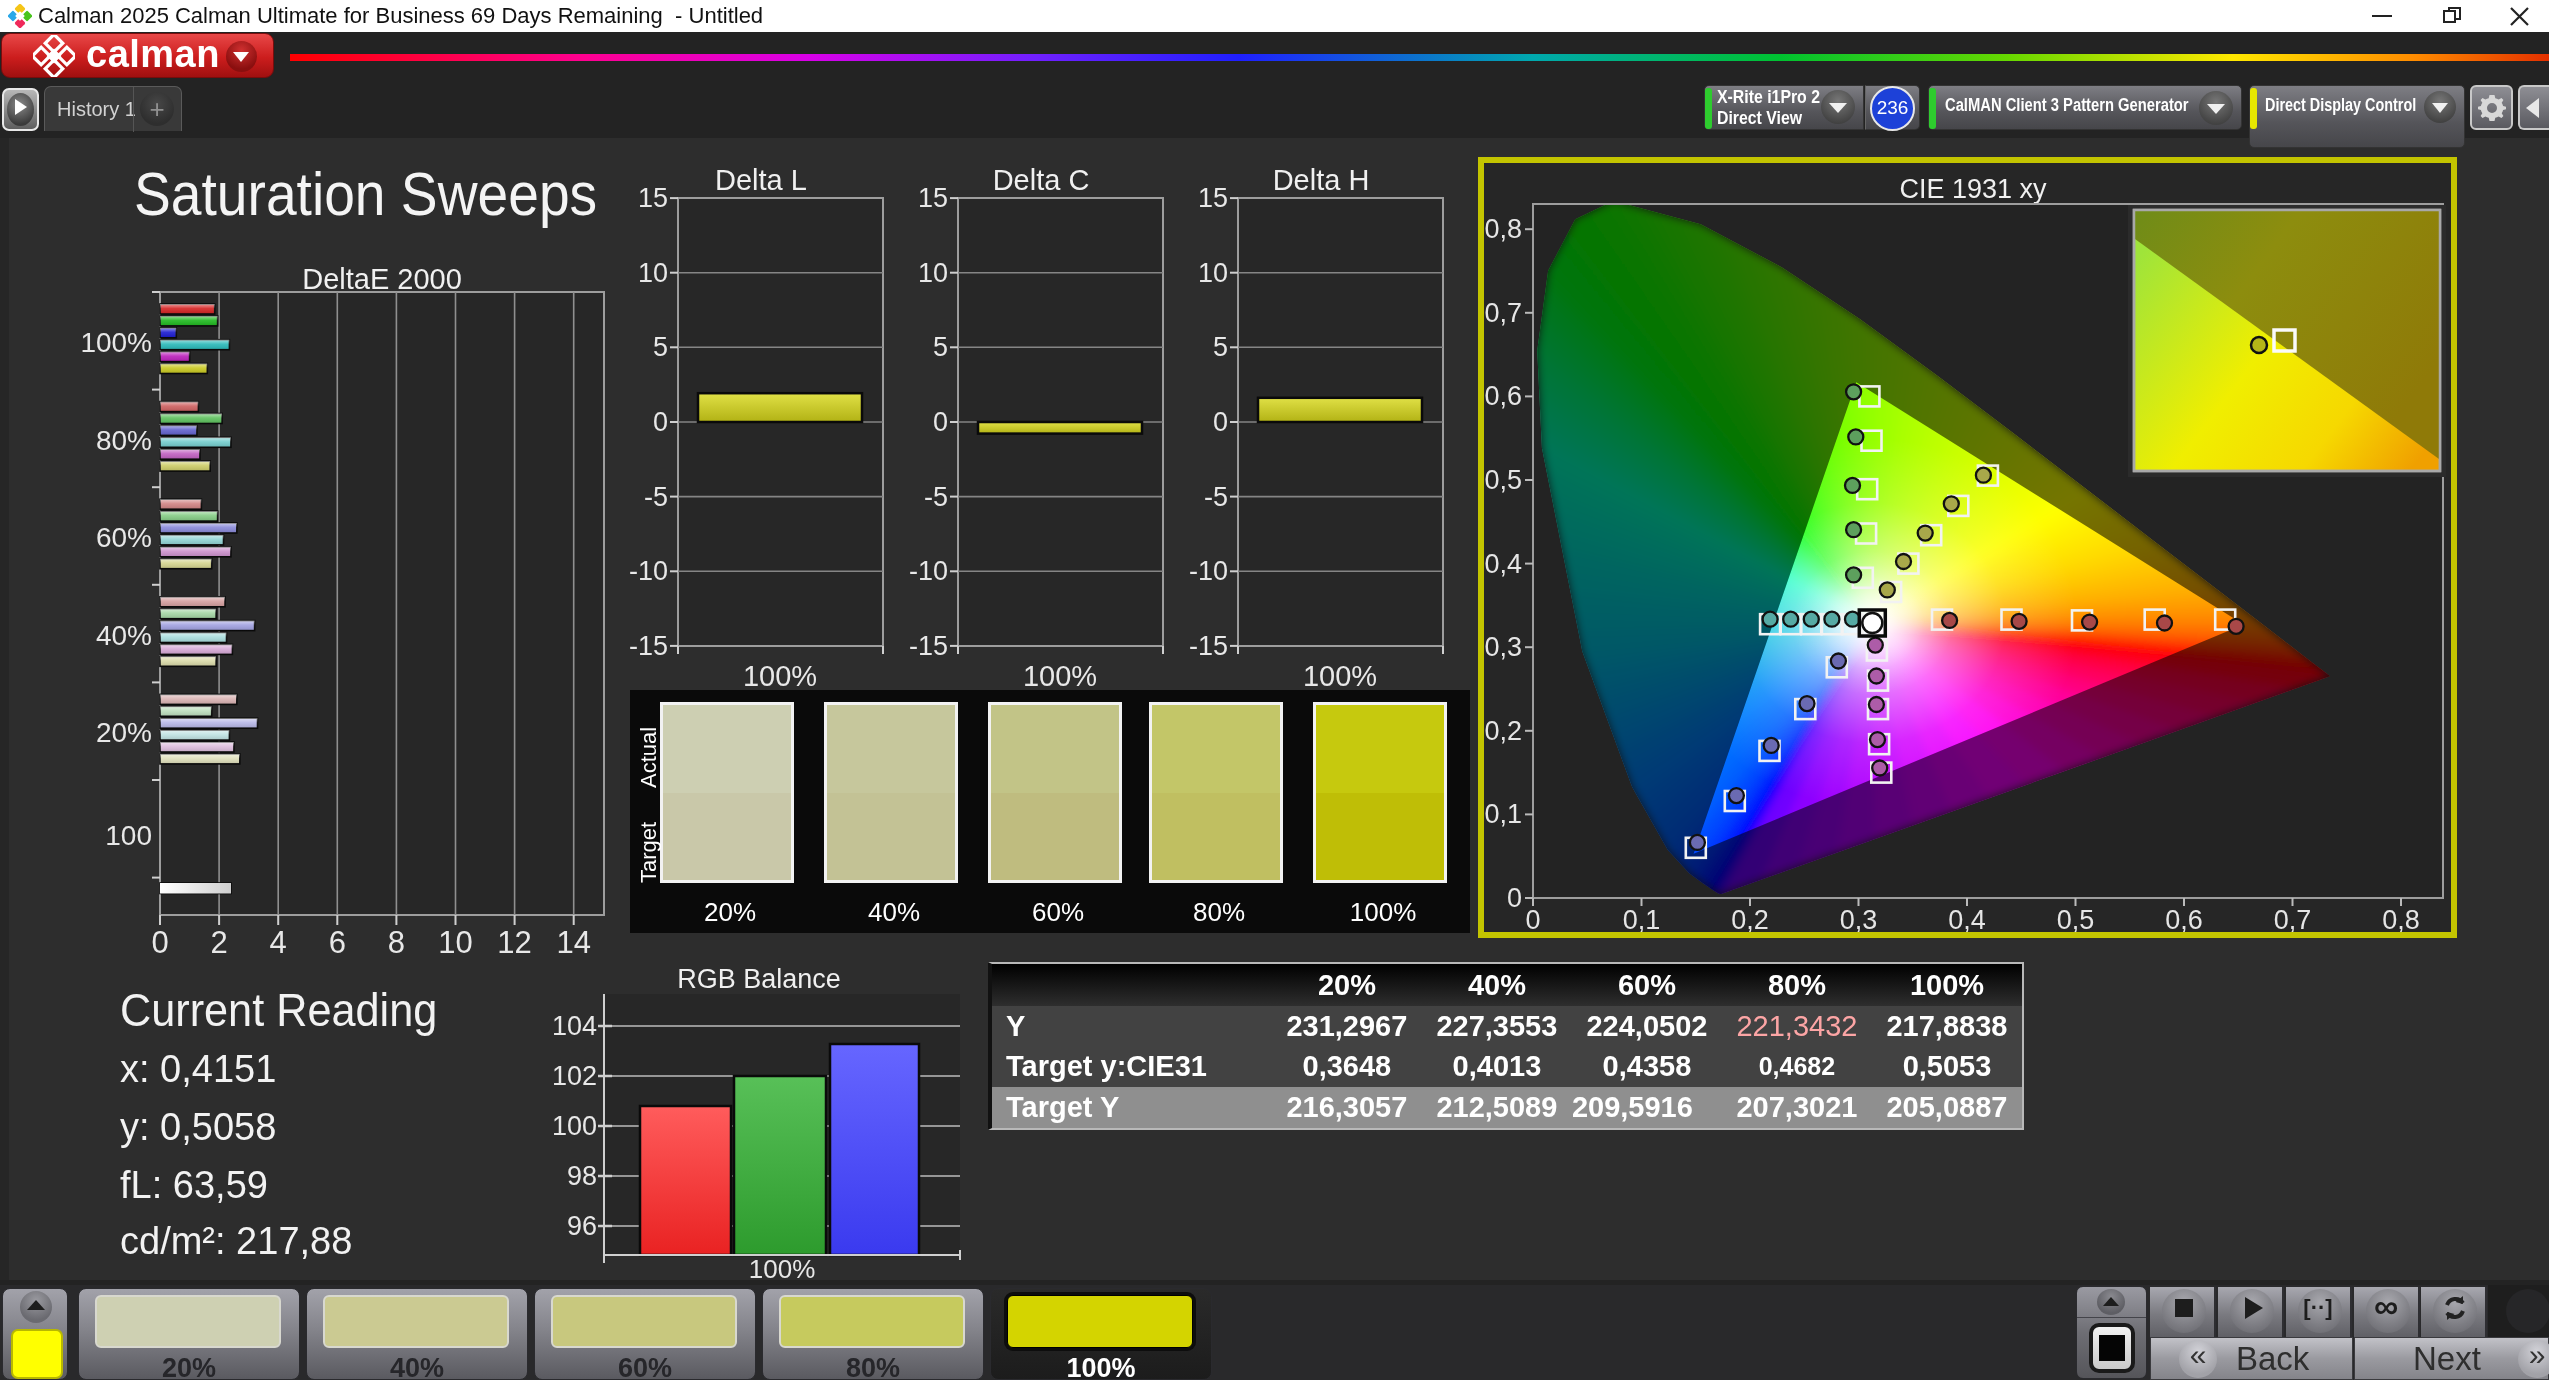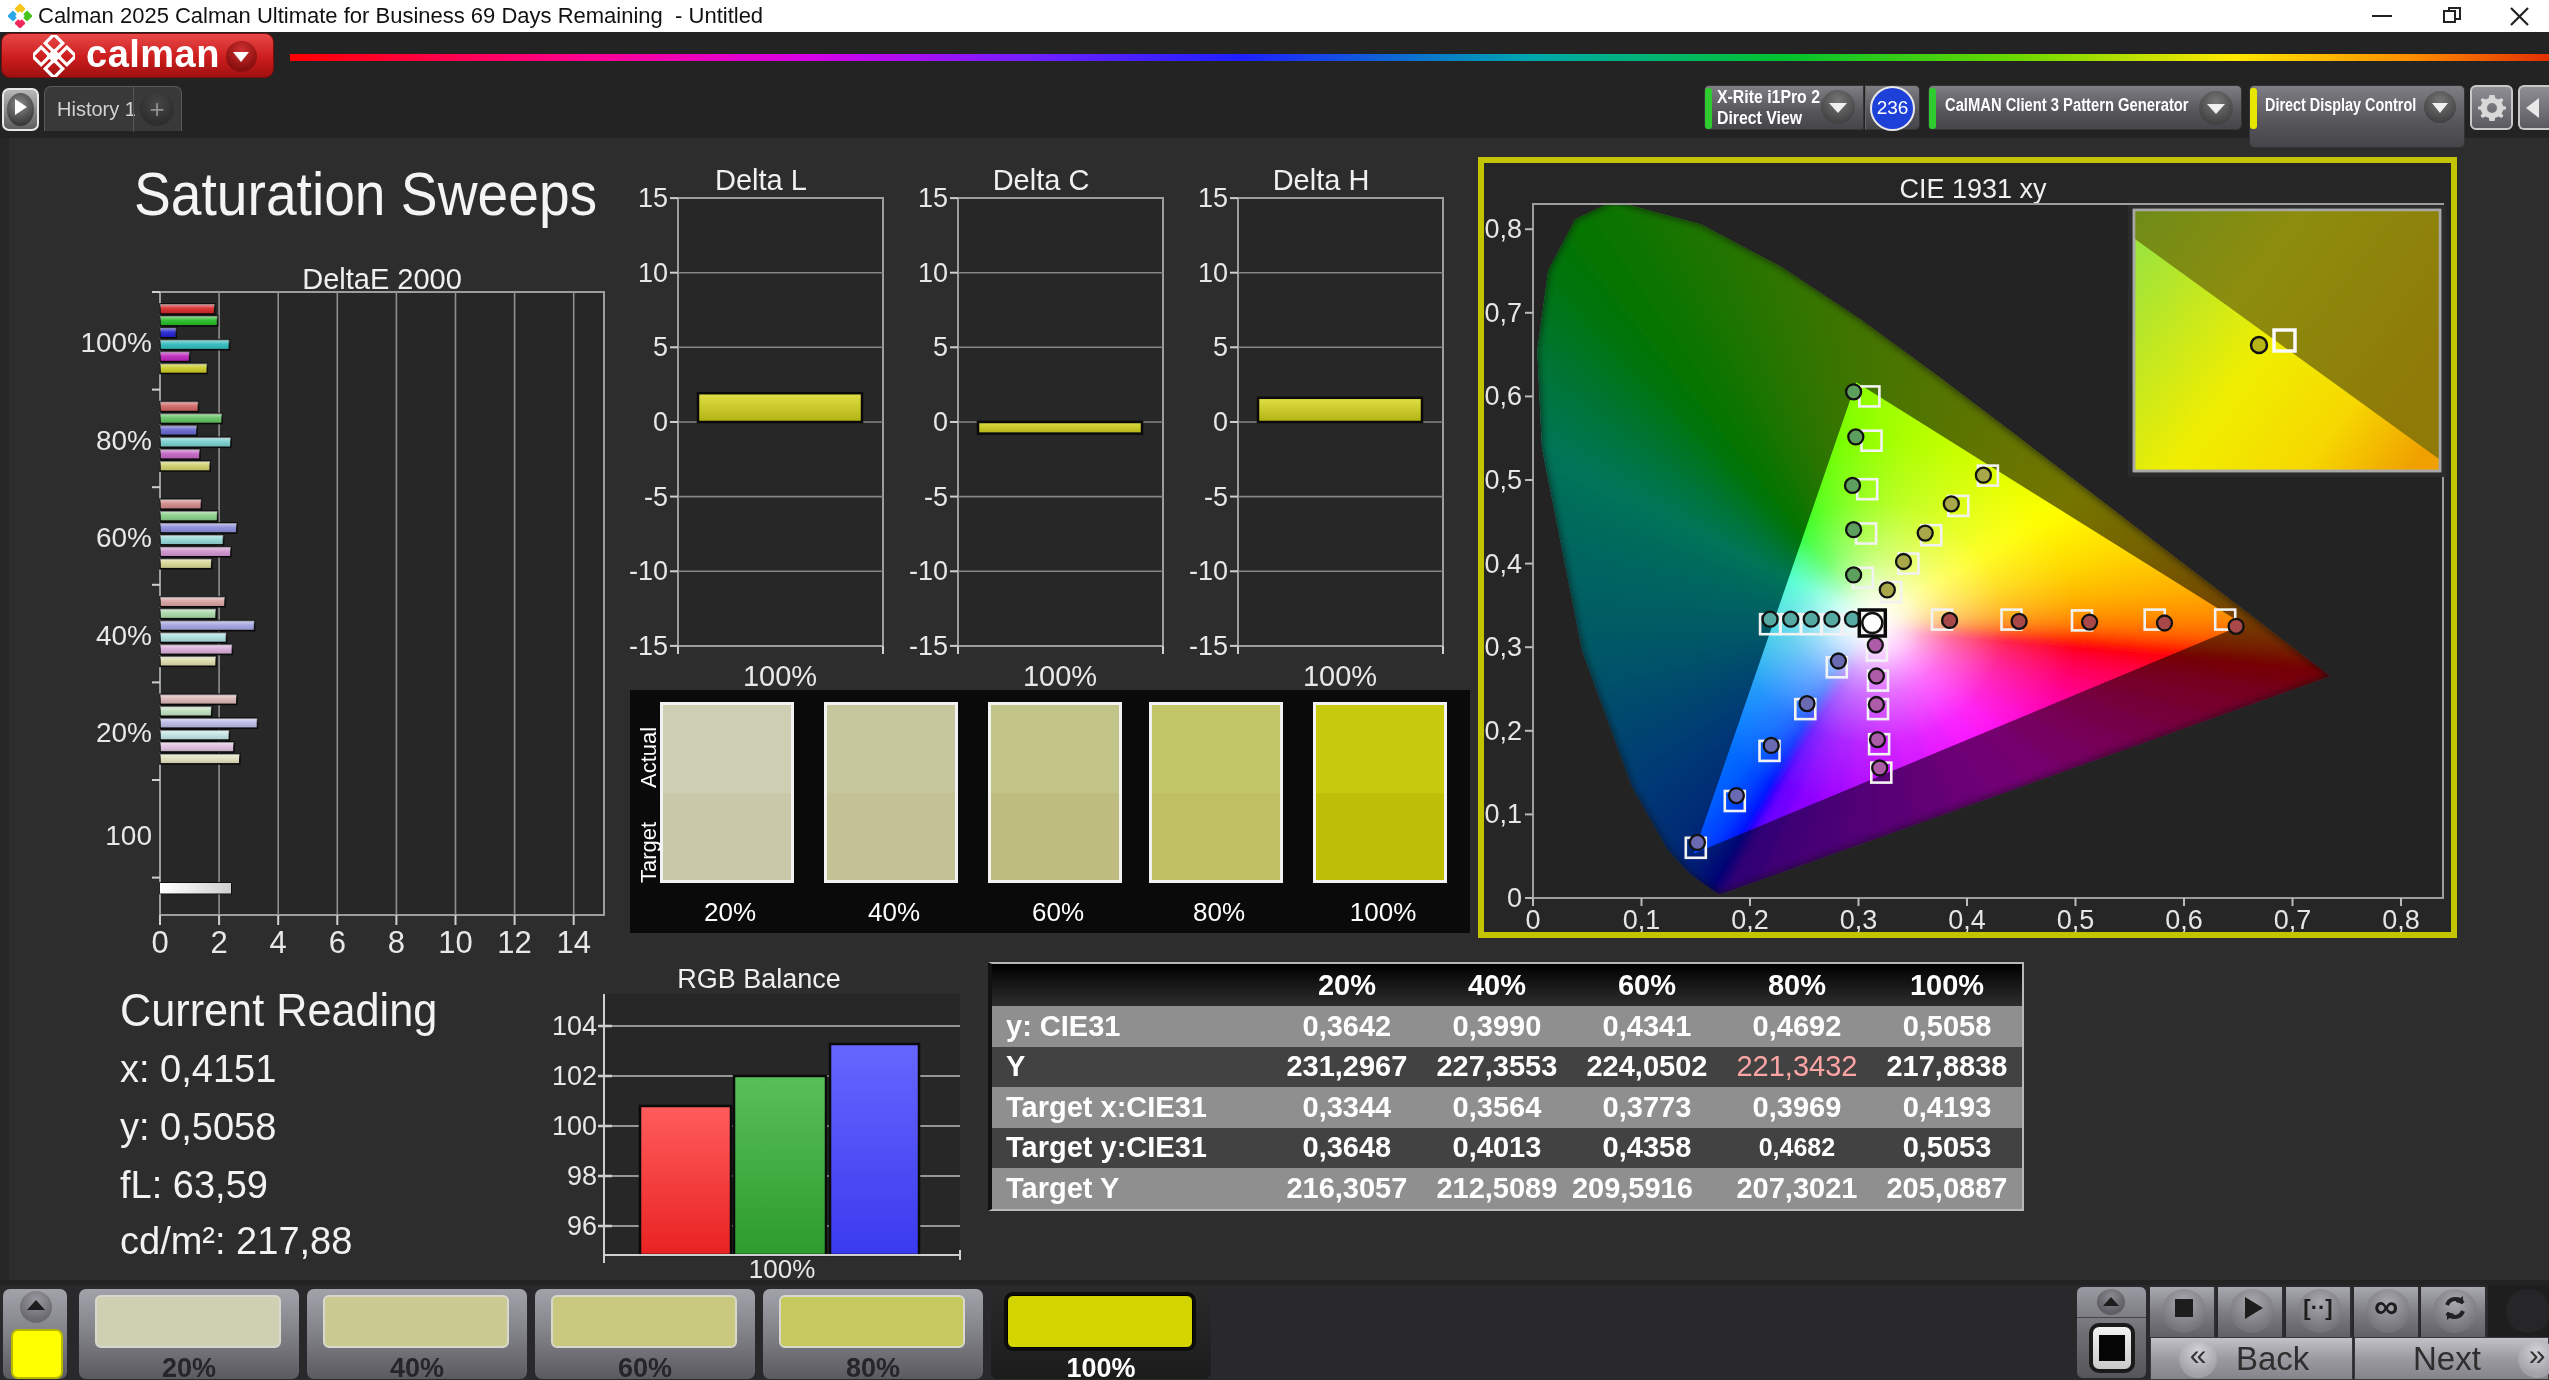--- a/index.html
+++ b/index.html
@@ -1038,43 +1038,27 @@
         </colgroup>
         <tbody>
           <tr style="height:42px;background:linear-gradient(#000,#2e2e2e);">
             <td></td>
             <td style="text-align:center;color:#fff;font-weight:bold;font-size:29px;">20%</td>
             <td style="text-align:center;color:#fff;font-weight:bold;font-size:29px;">40%</td>
             <td style="text-align:center;color:#fff;font-weight:bold;font-size:29px;">60%</td>
             <td style="text-align:center;color:#fff;font-weight:bold;font-size:29px;">80%</td>
             <td style="text-align:center;color:#fff;font-weight:bold;font-size:29px;">100%</td>
           </tr>
-          <tr style="height:40.5px;background:#8f8f8f;">
-            <td style="color:#fff;font-weight:bold;font-size:29px;padding-left:14px;white-space:nowrap;">y: CIE31</td>
-            <td style="text-align:center;color:#fff;font-weight:bold;font-size:29px;">0,3642</td>
-            <td style="text-align:center;color:#fff;font-weight:bold;font-size:29px;">0,3990</td>
-            <td style="text-align:center;color:#fff;font-weight:bold;font-size:29px;">0,4341</td>
-            <td style="text-align:center;color:#fff;font-weight:bold;font-size:29px;">0,4692</td>
-            <td style="text-align:center;color:#fff;font-weight:bold;font-size:29px;">0,5058</td>
-          </tr>
           <tr style="height:40.5px;background:#424242;">
             <td style="color:#fff;font-weight:bold;font-size:29px;padding-left:14px;white-space:nowrap;">Y</td>
             <td style="text-align:center;color:#fff;font-weight:bold;font-size:29px;">231,2967</td>
             <td style="text-align:center;color:#fff;font-weight:bold;font-size:29px;">227,3553</td>
             <td style="text-align:center;color:#fff;font-weight:bold;font-size:29px;">224,0502</td>
             <td style="text-align:center;color:#fca5a5;font-weight:normal;font-size:29px;">221,3432</td>
             <td style="text-align:center;color:#fff;font-weight:bold;font-size:29px;">217,8838</td>
-          </tr>
-          <tr style="height:40.5px;background:#8f8f8f;">
-            <td style="color:#fff;font-weight:bold;font-size:29px;padding-left:14px;white-space:nowrap;">Target x:CIE31</td>
-            <td style="text-align:center;color:#fff;font-weight:bold;font-size:29px;">0,3344</td>
-            <td style="text-align:center;color:#fff;font-weight:bold;font-size:29px;">0,3564</td>
-            <td style="text-align:center;color:#fff;font-weight:bold;font-size:29px;">0,3773</td>
-            <td style="text-align:center;color:#fff;font-weight:bold;font-size:29px;">0,3969</td>
-            <td style="text-align:center;color:#fff;font-weight:bold;font-size:29px;">0,4193</td>
           </tr>
           <tr style="height:40.5px;background:#424242;">
             <td style="color:#fff;font-weight:bold;font-size:29px;padding-left:14px;white-space:nowrap;">Target y:CIE31</td>
             <td style="text-align:center;color:#fff;font-weight:bold;font-size:29px;">0,3648</td>
             <td style="text-align:center;color:#fff;font-weight:bold;font-size:29px;">0,4013</td>
             <td style="text-align:center;color:#fff;font-weight:bold;font-size:29px;">0,4358</td>
             <td style="text-align:center;color:#fff;font-weight:bold;font-size:25px;">0,4682</td>
             <td style="text-align:center;color:#fff;font-weight:bold;font-size:29px;">0,5053</td>
           </tr>
           <tr style="height:40.5px;background:#8f8f8f;">

